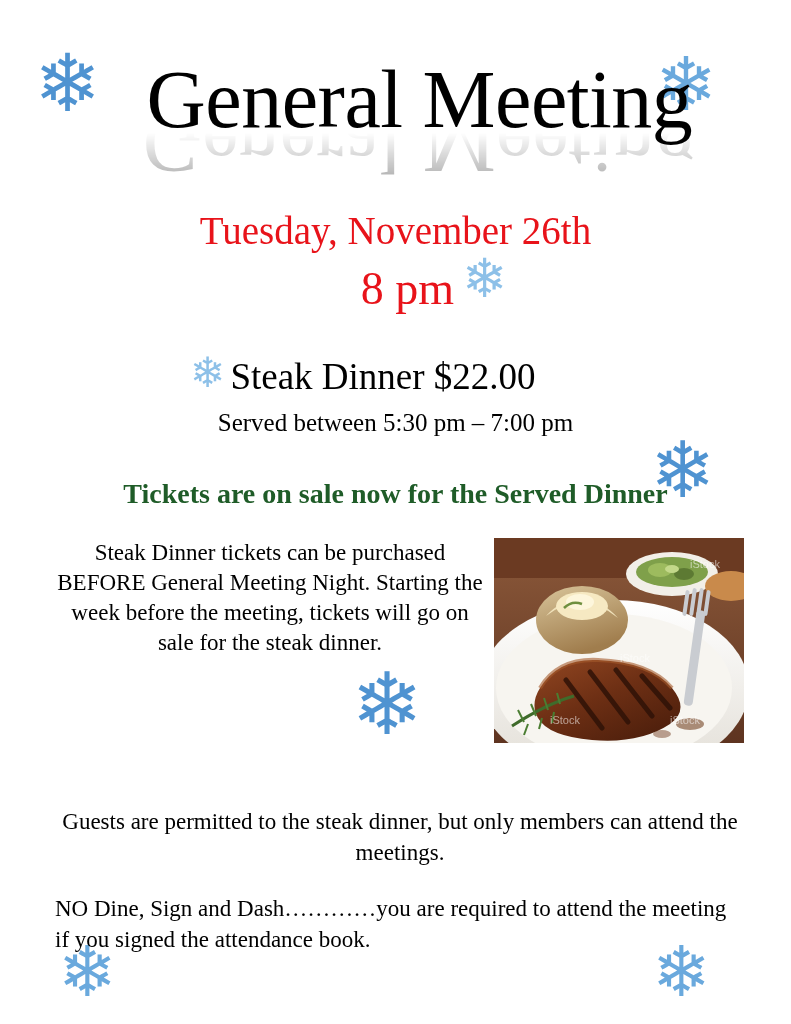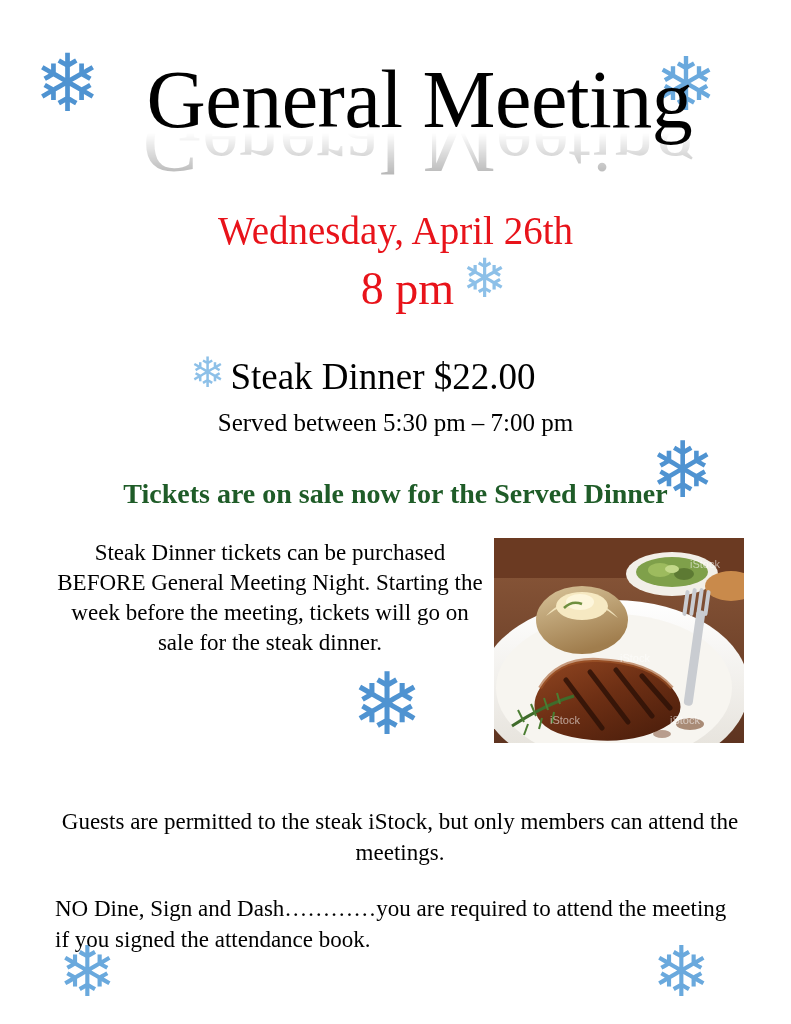--- a/index.html
+++ b/index.html
@@ -172,21 +172,21 @@
   <div class="snowflake sf-a" style="left:650px; top:432px; font-size:78px;">❄</div>
   <div class="snowflake sf-a" style="left:351px; top:662px; font-size:86px;">❄</div>
   <div class="snowflake sf-b" style="left:58px; top:938px; font-size:70px;">❄</div>
   <div class="snowflake sf-b" style="left:652px; top:938px; font-size:70px;">❄</div>
 
   <div class="title-wrap">
     <div class="title">General Meeting</div>
     <div class="title-reflect">General Meeting</div>
   </div>
 
-  <div class="date-line">Wednesday, April 26th</div>
+  <div class="date-line">Tuesday, November 26th</div>
   <div class="time-line">8 pm</div>
 
   <div class="dinner-line">Steak Dinner $22.00</div>
   <div class="served-line">Served between 5:30 pm – 7:00 pm</div>
 
   <div class="tickets-head">Tickets are on sale now for the Served Dinner</div>
 
   <div class="body-left">Steak Dinner tickets can be purchased BEFORE General Meeting Night. Starting the week before the meeting, tickets will go on sale for the steak dinner.</div>
 
   <div class="photo">
@@ -264,16 +264,16 @@
 
       <g fill="#ffffff" opacity="0.55" font-family="Liberation Sans, sans-serif" font-size="11">
         <text x="196" y="30">iStock</text>
         <text x="126" y="124">iStock</text>
         <text x="56" y="186">iStock</text>
         <text x="176" y="186">iStock</text>
       </g>
     </svg>
   </div>
 
-  <div class="para-guests">Guests are permitted to the steak iStock, but only members can attend the meetings.</div>
+  <div class="para-guests">Guests are permitted to the steak dinner, but only members can attend the meetings.</div>
   <div class="para-dash">NO Dine, Sign and Dash…………you are required to attend the meeting if you signed the attendance book.</div>
 
 </div>
 
 </body></html>

